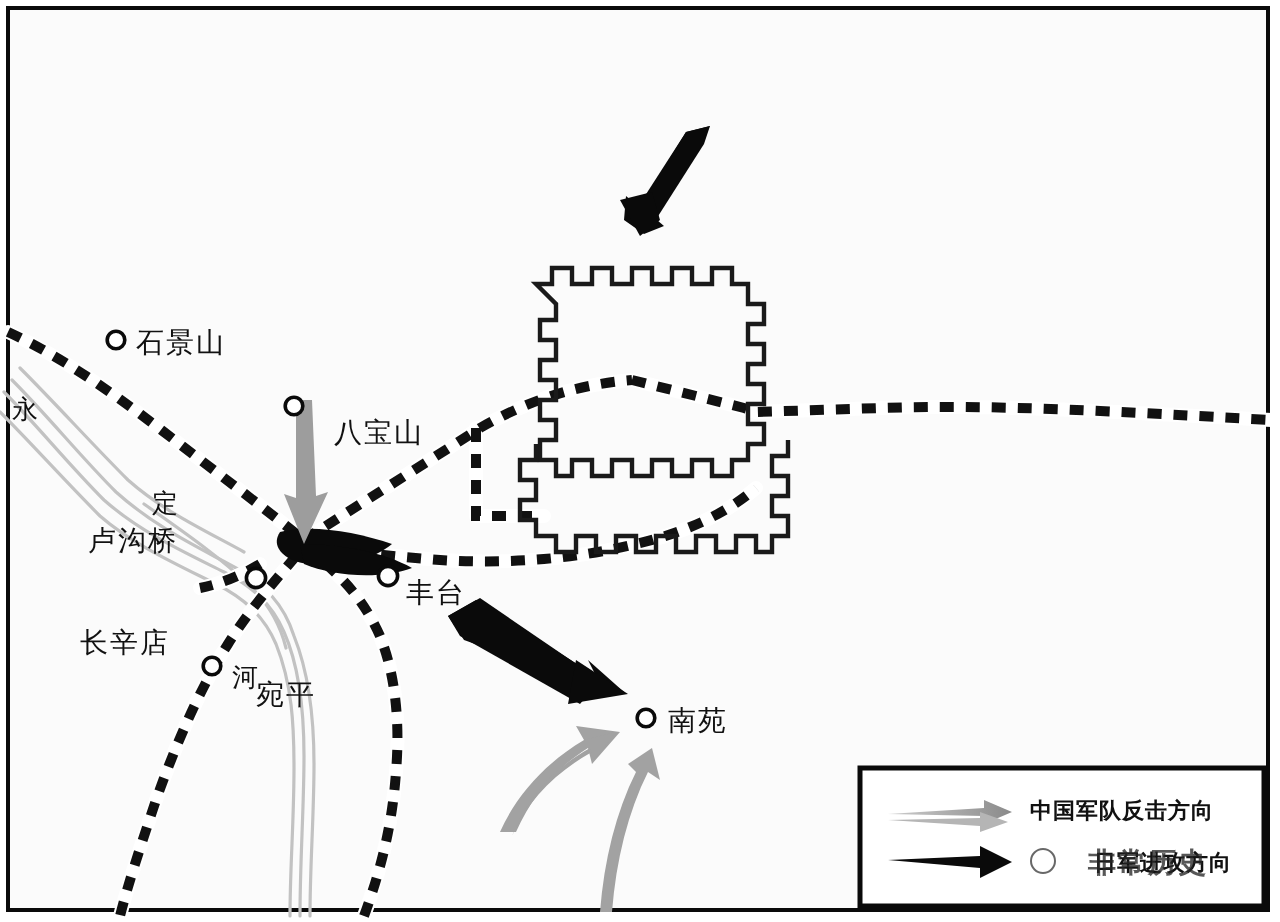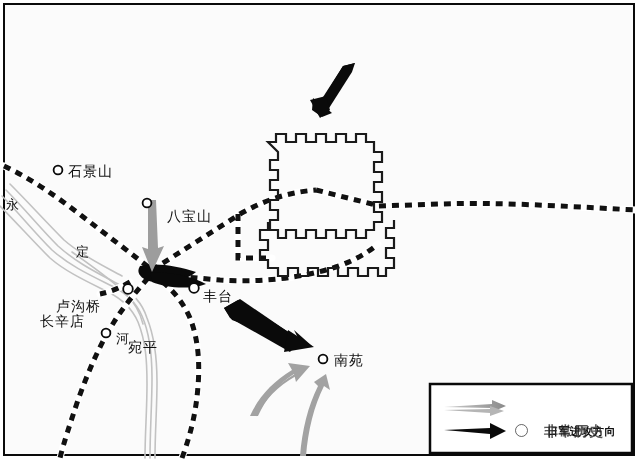--- a/index.html
+++ b/index.html
@@ -201,24 +201,25 @@
   </svg>
 
 
   <div class="map-label settlement-label" style="left:68px; top:163px;">石景山</div>
   <div class="map-label settlement-label" style="left:167px; top:195px;margin-top:13px;">八宝山</div>
   <div class="map-label settlement-label" style="left:128px; top:291px;margin-top:48px;">宛平</div>
   <div class="map-label settlement-label" style="left:203px; top:288px;">丰台</div>
   <div class="map-label settlement-label" style="left:40px; top:313px;">长辛店</div>
   <div class="map-label settlement-label" style="left:334px; top:352px;">南苑</div>
 
-  <div class="map-label settlement-label" style="left:56px; top:262px;margin-top:36px;">卢沟桥</div>
+  <div class="map-label settlement-label" style="left:44px; top:262px;">卢沟桥</div>
 
   <div class="map-label river-label" style="left:6px; top:196px;">永</div>
   <div class="map-label river-label" style="left:76px; top:243px;">定</div>
   <div class="map-label river-label" style="left:116px; top:330px;">河</div>
 
+  <div class="legend-text" style="left:515px; top:398px;">中国军队反击方向</div>
   <div class="legend-text" style="left:515px; top:424px;margin-left:32px;">日军进攻方向</div>
 
   <div class="wm-logo" style="left:515px; top:424px;"></div>
   <div class="watermark" style="left:544px; top:423px;">非常历史</div>
 
 </div>
 
 </body></html>

